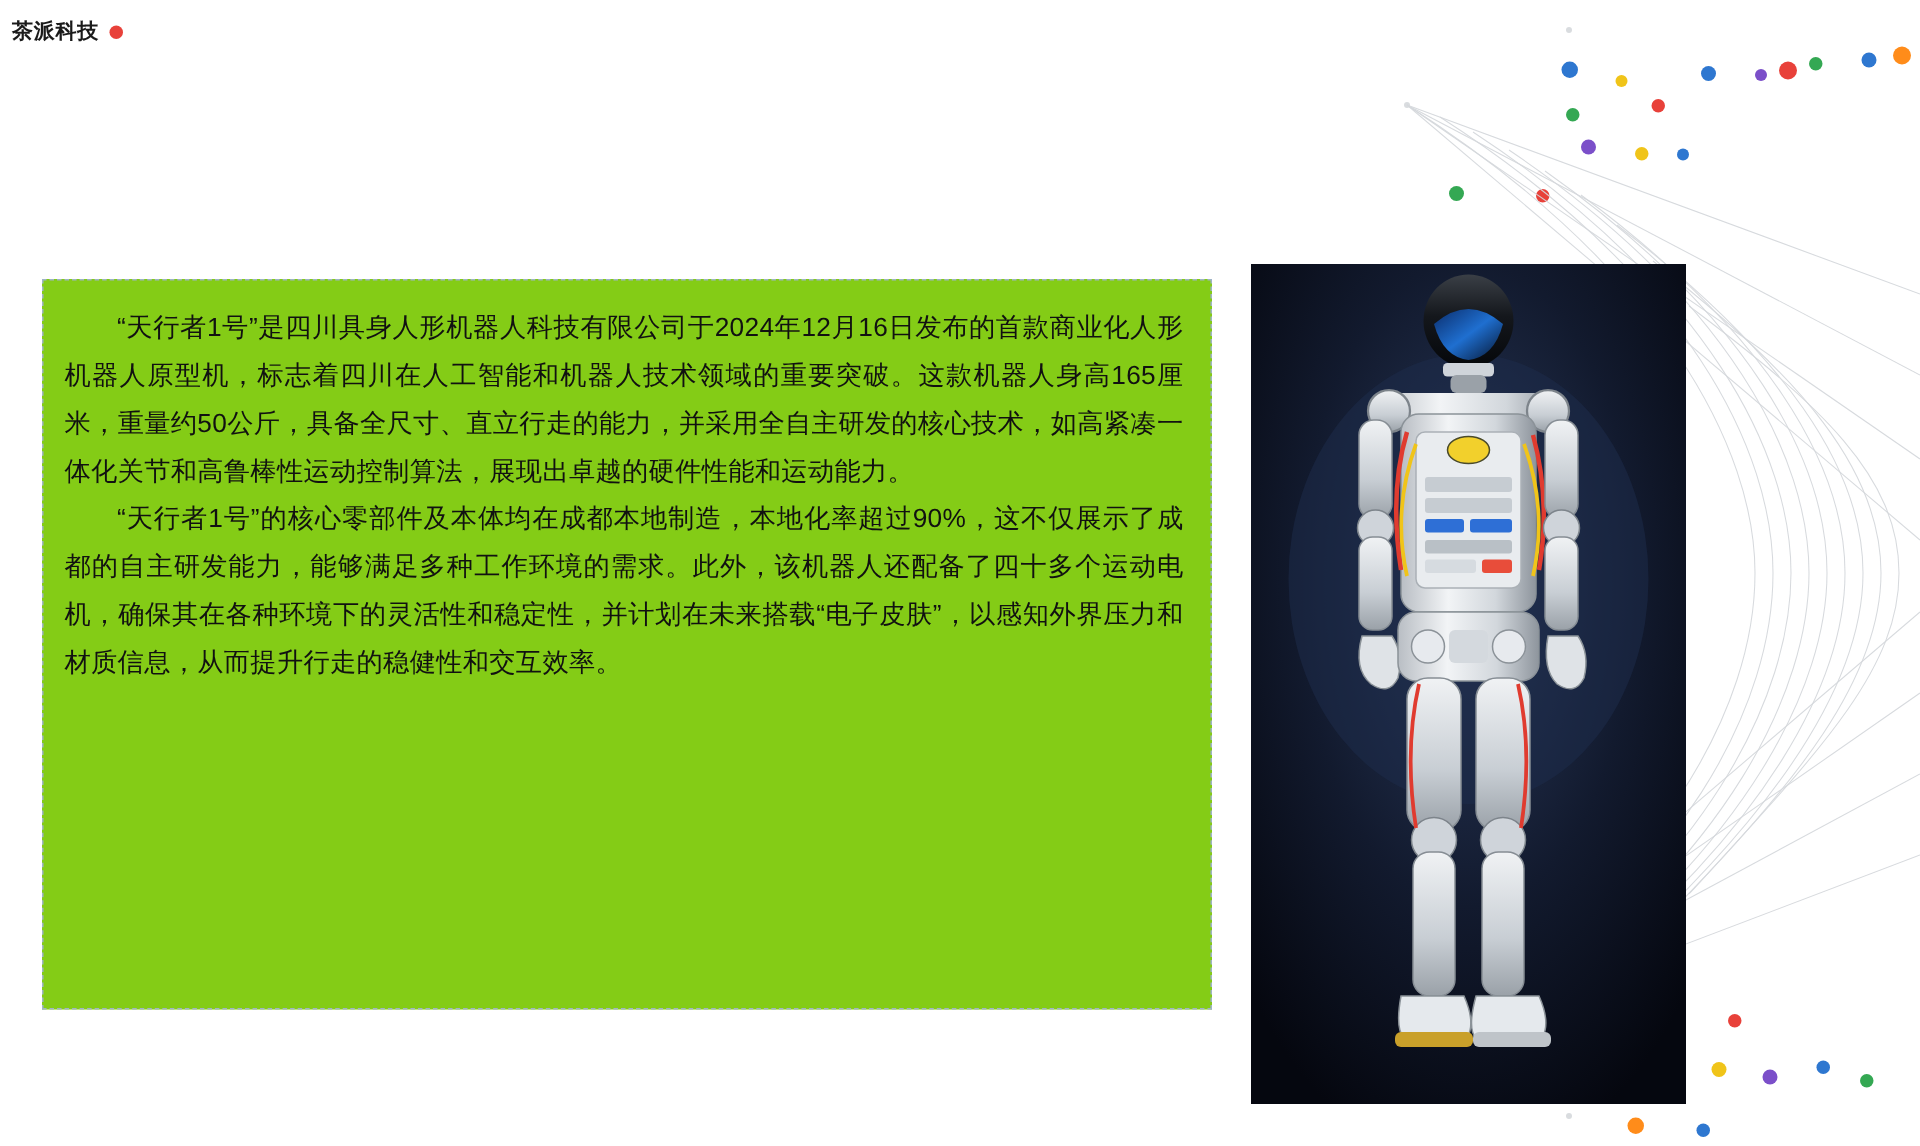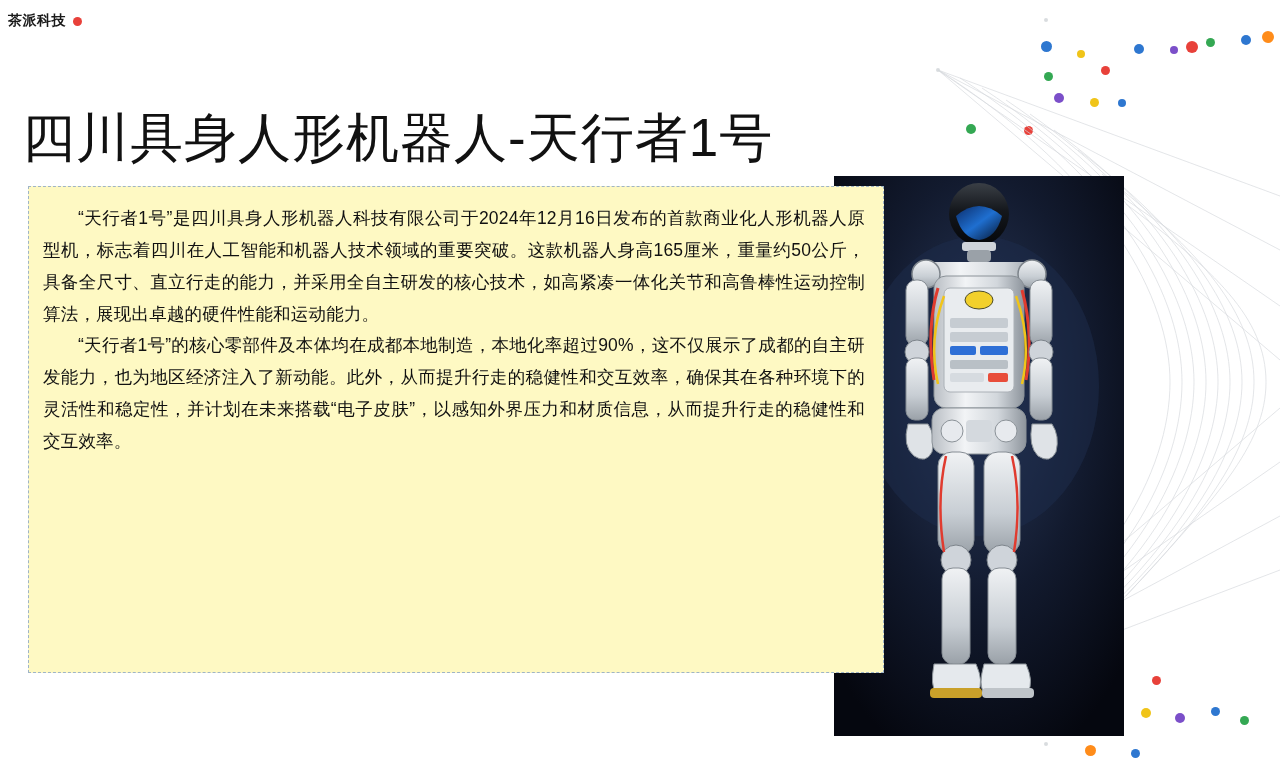--- a/index.html
+++ b/index.html
@@ -59,25 +59,25 @@
     letter-spacing: 1px;
     z-index: 6;
     white-space: nowrap;
   }
 
   
   .textbox {
     position: absolute;
     left: 28px;
     top: 186px;
-    width: 856px;
+    width: 780px;
     height: 487px;
     box-sizing: border-box;
     border: 1px dashed #9fb4c7;
-    background: #fef9c3;
+    background: #84cc16;
     padding: 16px 18px 10px 14px;
     z-index: 5;
   }
   .para {
     font-size: 17.5px;
     line-height: 1.82;
     color: #111111;
     text-indent: 2em;
     margin: 0 0 0 0;
     text-align: justify;
@@ -172,25 +172,24 @@
     <span class="confetti-dot" style="left:1240px; top:716px; width:9px; height:9px; background:#34a853;"></span>
     <span class="confetti-dot" style="left:1085px; top:745px; width:11px; height:11px; background:#ff8c1a;"></span>
     <span class="confetti-dot" style="left:1131px; top:749px; width:9px; height:9px; background:#2e77d0;"></span>
   </div>
 
   <div class="brand">
     <span class="brand-name">茶派科技</span>
     <span class="brand-dot"></span>
   </div>
 
-  <h1 class="title">四川具身人形机器人-天行者1号</h1>
 
   <div class="textbox">
     <p class="para">“天行者1号”是四川具身人形机器人科技有限公司于2024年12月16日发布的首款商业化人形机器人原型机，标志着四川在人工智能和机器人技术领域的重要突破。这款机器人身高165厘米，重量约50公斤，具备全尺寸、直立行走的能力，并采用全自主研发的核心技术，如高紧凑一体化关节和高鲁棒性运动控制算法，展现出卓越的硬件性能和运动能力。</p>
-    <p class="para">“天行者1号”的核心零部件及本体均在成都本地制造，本地化率超过90%，这不仅展示了成都的自主研发能力，也为地区经济注入了新动能。此外，从而提升行走的稳健性和交互效率，确保其在各种环境下的灵活性和稳定性，并计划在未来搭载“电子皮肤”，以感知外界压力和材质信息，从而提升行走的稳健性和交互效率。</p>
+    <p class="para">“天行者1号”的核心零部件及本体均在成都本地制造，本地化率超过90%，这不仅展示了成都的自主研发能力，能够满足多种工作环境的需求。此外，该机器人还配备了四十多个运动电机，确保其在各种环境下的灵活性和稳定性，并计划在未来搭载“电子皮肤”，以感知外界压力和材质信息，从而提升行走的稳健性和交互效率。</p>
   </div>
 
   <div class="photo">
     <svg width="290" height="560" viewBox="0 0 290 560" xmlns="http://www.w3.org/2000/svg">
       <defs>
         <radialGradient id="bgGlow" cx="50%" cy="38%" r="70%">
           <stop offset="0%" stop-color="#2a3a5c"></stop>
           <stop offset="55%" stop-color="#121a2e"></stop>
           <stop offset="100%" stop-color="#05070f"></stop>
         </radialGradient>

